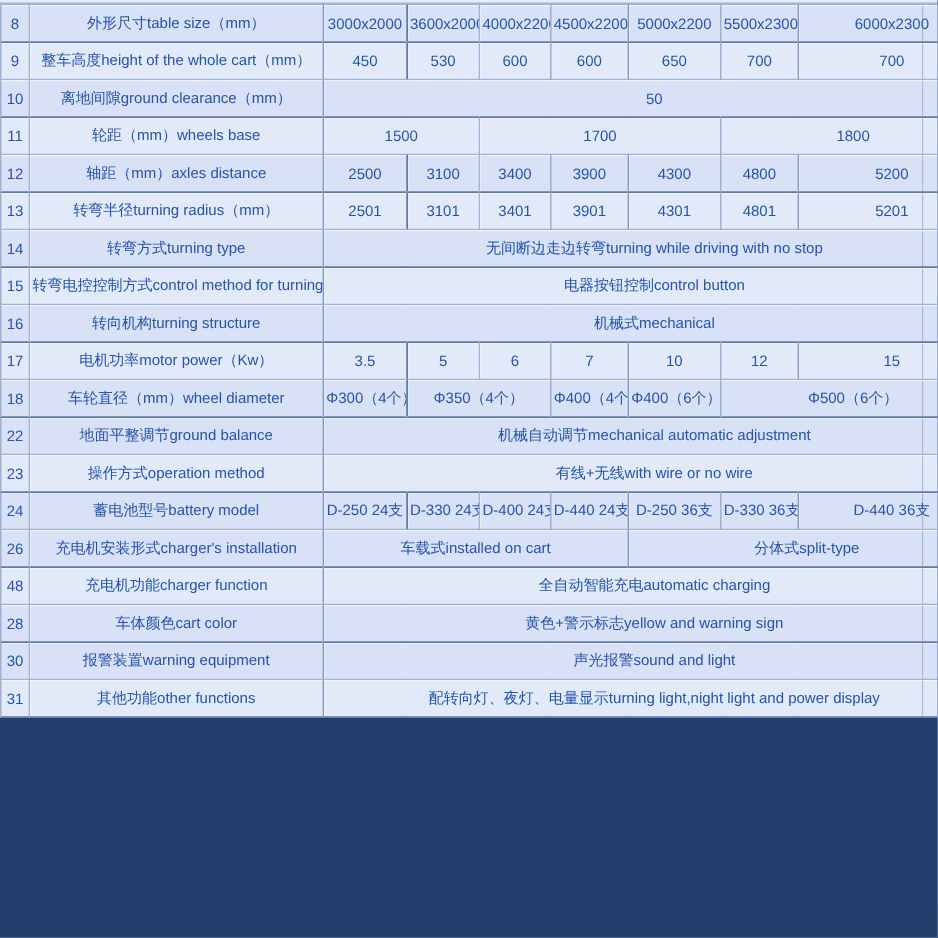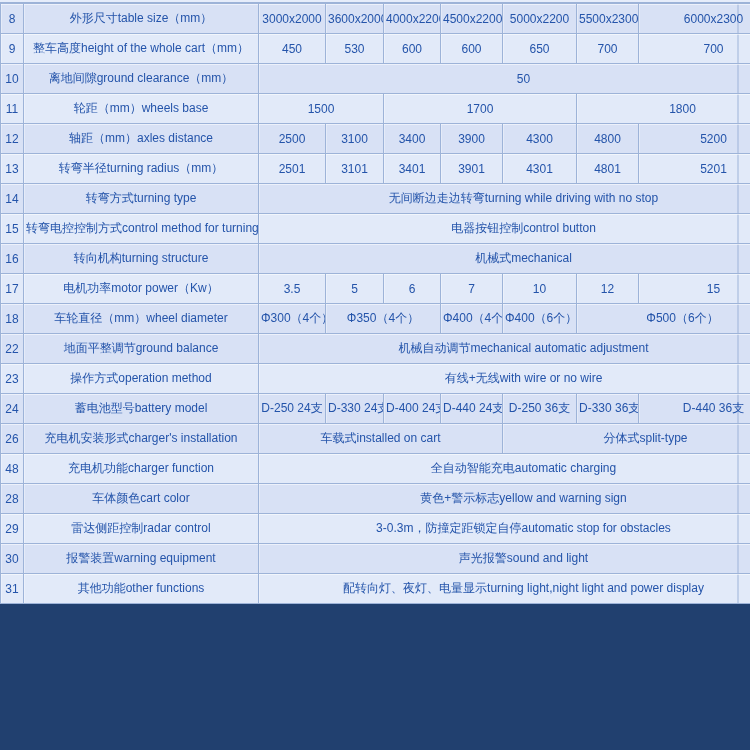--- a/index.html
+++ b/index.html
@@ -189,25 +189,20 @@
         <tr class="odd">
           <td class="num">48</td>
           <td>充电机功能charger function</td>
           <td colspan="7" class="edge">全自动智能充电automatic charging</td>
         </tr>
         <tr class="even">
           <td class="num">28</td>
           <td>车体颜色cart color</td>
           <td colspan="7" class="edge">黄色+警示标志yellow and warning sign</td>
         </tr>
-        <tr class="odd">
-          <td class="num">29</td>
-          <td>雷达侧距控制radar control</td>
-          <td colspan="7" class="edge">3-0.3m，防撞定距锁定自停automatic stop for obstacles</td>
-        </tr>
         <tr class="even">
           <td class="num">30</td>
           <td>报警装置warning equipment</td>
           <td colspan="7" class="edge">声光报警sound and light</td>
         </tr>
         <tr class="odd">
           <td class="num">31</td>
           <td>其他功能other functions</td>
           <td colspan="7" class="edge">配转向灯、夜灯、电量显示turning light,night light and power display</td>
         </tr>

